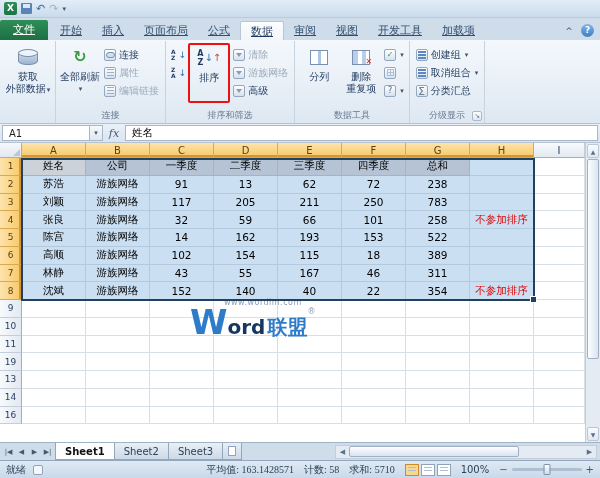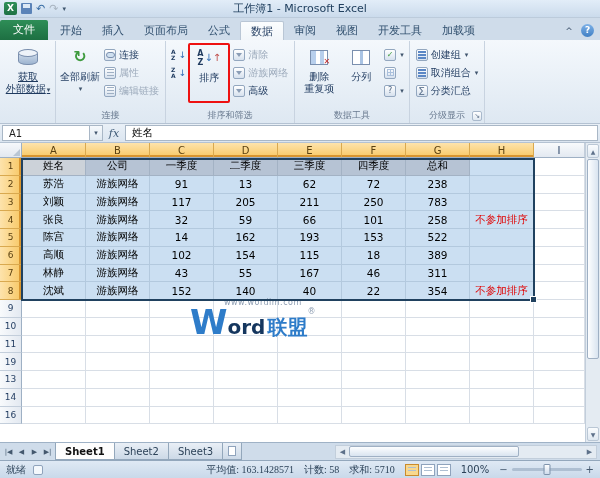--- a/index.html
+++ b/index.html
@@ -17,39 +17,39 @@
   .icon-save { width:11px; height:11px; background:#5b83b8; border-radius:1px; position:relative; }
   .icon-save::after { content:''; position:absolute; left:2px; top:1px; width:7px; height:4px; background:#dce8f5; }
   .qglyph { font-size:11px; line-height:11px; color:#3a6ea5; }
   .qglyph.dim { color:#a8b4c0; }
   .qcaret { font-size:7px; color:#3f566e; }
   .title { position:absolute; left:0; right:0; text-align:center; font-size:11px; color:#21405f; pointer-events:none; }
 
   
   .tabrow { height:22px; flex:none; background:#cfdcea; display:flex; align-items:flex-end; }
   .rtabs { display:flex; align-items:flex-end; }
-  .rtab { height:19px; line-height:19px; padding:0 10px; font-size:11px; color:#31506f; cursor:default; }
+  .rtab { height:19px; line-height:19px; padding:0 10px; font-size:11px; color:#31506f; cursor:default;text-decoration:underline; }
   .rtab.file { background:linear-gradient(#2e8e57,#1d6f42); color:#fff; height:20px; line-height:20px;
     padding:0 13px; margin-right:2px; border-radius:2px 2px 0 0; }
   .rtab.active { background:linear-gradient(#fbfdfe,#f2f6fa); border:1px solid #b9c6d5; border-bottom:none;
     border-radius:2px 2px 0 0; color:#1f3a5f; }
   .tab-right { margin-left:auto; display:flex; align-items:center; gap:5px; padding:0 6px 3px 0; }
   .minribbon { font-size:9px; color:#41566e; width:14px; text-align:center; }
   .help { width:13px; height:13px; border-radius:50%; background:linear-gradient(#7fb2e8,#3f7fc4);
     color:#fff; font-size:9px; font-weight:bold; text-align:center; line-height:13px; }
 
   
   .ribbon { height:84px; flex:none; background:linear-gradient(#f4f8fc,#dee8f2);
     border-bottom:1px solid #b4c2d2; display:flex; padding:1px 0 0 1px; overflow:hidden; }
   .group { position:relative; display:flex; align-items:flex-start; padding:2px 3px 13px 3px;
     border-right:1px solid #c8d3e0; flex:none; }
   .glabel { position:absolute; left:0; right:0; bottom:1px; text-align:center; font-size:9px; color:#68798f; }
   .bigbtn { display:flex; flex-direction:column; align-items:center; width:42px; height:60px;
     padding:2px 1px 0; font-size:10px; color:#1f3a5f; line-height:12px; text-align:center; border-radius:2px; overflow:hidden; }
-  .bigbtn.wide { width:48px;text-decoration:underline; }
+  .bigbtn.wide { width:48px; }
   .bicon { height:24px; display:flex; align-items:center; justify-content:center; margin-bottom:2px; flex:none; }
   .caret { font-size:7px; color:#41566e; margin-left:1px; }
   .annotated { border:2px solid var(--annotation-red,#ee1111); padding-top:1px; }
   .scol { display:flex; flex-direction:column; gap:1px; padding-top:3px; }
   .sbtn { display:flex; align-items:center; gap:3px; height:17px; font-size:10px; color:#1f3a5f;
     padding:0 3px; border-radius:2px; white-space:nowrap; }
   .sbtn.disabled { color:#9dabbc; }
   .sbtn.icononly { padding:0 2px; }
   .sicon { width:12px; height:12px; flex:none; border:1px solid #93a7bf;
     background:linear-gradient(#ffffff,#d6e1ee); border-radius:2px; position:relative;
@@ -191,21 +191,20 @@
 <div class="app">
 
   <div class="titlebar">
     <div class="qat">
       <span class="xlogo">X</span>
       <span class="icon-save"></span>
       <span class="qglyph">↶</span>
       <span class="qglyph dim">↷</span>
       <span class="qcaret">▾</span>
     </div>
-    <div class="title">工作簿1 - Microsoft Excel</div>
   </div>
 
   <div class="tabrow">
     <div class="rtabs">
         <div class="rtab file">文件</div>
         <div class="rtab">开始</div>
         <div class="rtab">插入</div>
         <div class="rtab">页面布局</div>
         <div class="rtab">公式</div>
         <div class="rtab active">数据</div>
@@ -299,30 +298,30 @@
             <span class="sicon advanced-filter-icon"></span>
             <span>高级</span>
           </div>
         </div>
       <div class="glabel">排序和筛选</div>
     </div>
 
     <div class="group">
       <div class="bigbtn">
         <div class="bicon">
+            <span class="icon-split"></span>
+          </div>
+        <span>分列</span>
+      </div>
+      <div class="bigbtn">
+        <div class="bicon">
             <span class="icon-dedupe"></span>
           </div>
         <span>删除</span>
         <span>重复项</span>
-      </div>
-      <div class="bigbtn">
-        <div class="bicon">
-            <span class="icon-split"></span>
-          </div>
-        <span>分列</span>
       </div>
       <div class="scol">
         <div class="sbtn icononly">
           <span class="sicon check-icon"></span>
             <span class="caret">▾</span>
         </div>
         <div class="sbtn icononly">
           <span class="sicon grid-icon"></span>
         </div>
         <div class="sbtn icononly">

